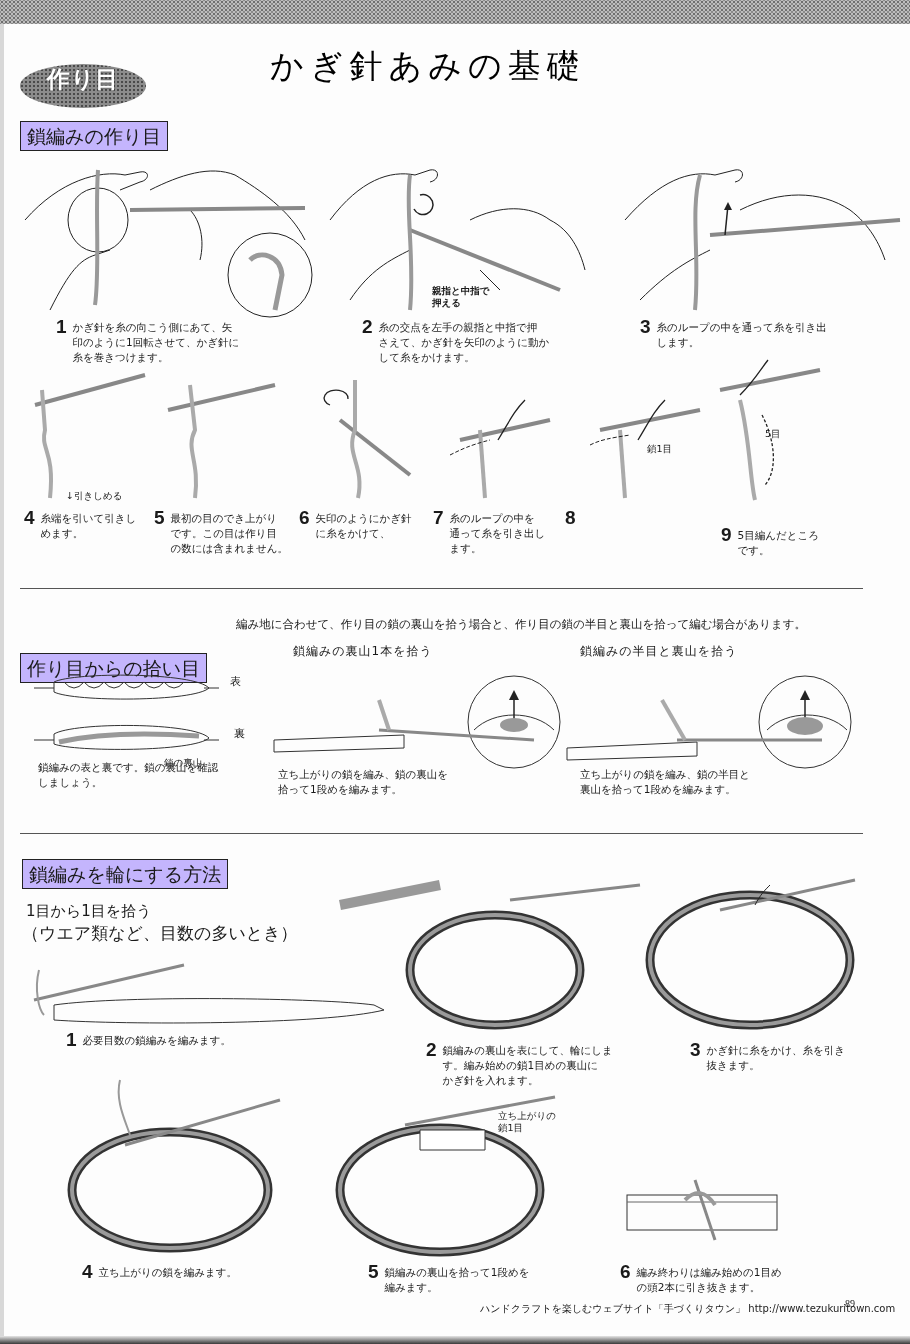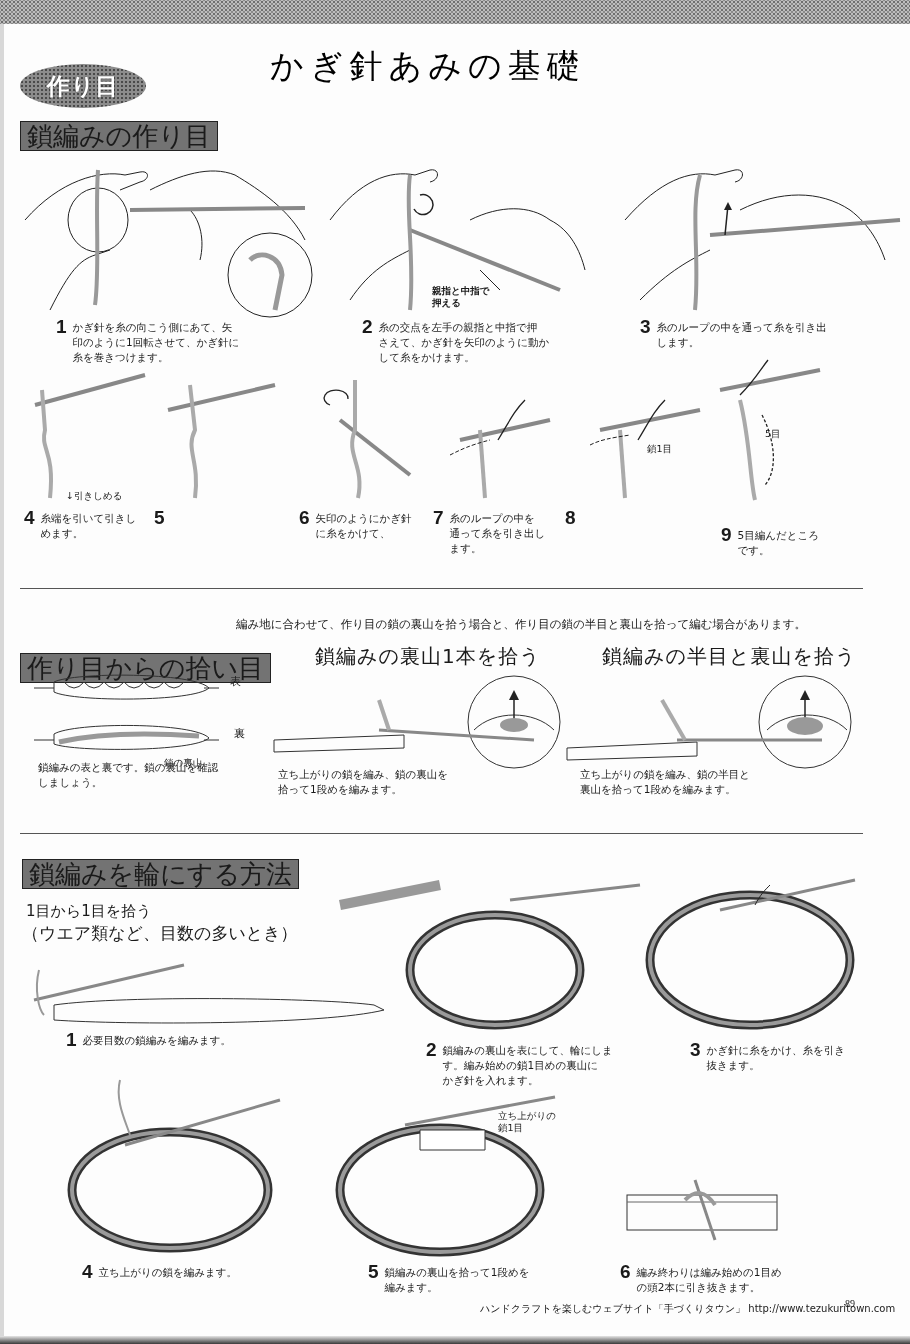--- a/index.html
+++ b/index.html
@@ -16,34 +16,34 @@
     background-position: 0 0, 2px 2px;
   }
   .left-edge { left: 0; top: 24px; width: 4px; height: 1320px; background: #d8d8d8; }
   .bottom-edge { left: 0; top: 1336px; width: 910px; height: 8px; background: linear-gradient(#e5e5e5, #3a3a3a); }
   .page-title { left: 270px; top: 44px; font-size: 33px; letter-spacing: 6px; font-weight: normal; color: #000000; }
   .badge {
     left: 20px; top: 64px; width: 126px; height: 44px; border-radius: 50%;
     background-color: #8c8c8c;
     background-image: radial-gradient(circle, #4a4a4a 1px, transparent 1.4px);
     background-size: 4px 4px;
-    display: flex; align-items: center; justify-content: center;
+    display: flex; justify-content: center;
   }
   .badge span { color: #fff; font-size: 23px; font-weight: bold; letter-spacing: 1px; text-shadow: 0 0 2px #333; }
   .sec-head {
-    border: 1.5px solid #222; background: #737373; padding: 2px 6px;
-    font-size: 26px; line-height: 24px; white-space: nowrap;
+    border: 1.5px solid #222; background: #c4b5fd; padding: 2px 6px;
+    font-size: 19px; line-height: 24px; white-space: nowrap;
   }
   .rule { height: 1px; background: #555; }
   .num { font-size: 19px; font-weight: bold; font-family: "Liberation Sans", sans-serif; line-height: 1; }
   .step { display: flex; gap: 6px; align-items: flex-start; }
   .step .txt { font-size: 10.5px; line-height: 15px; white-space: pre-line; padding-top: 3px; }
   .cap { font-size: 10.5px; line-height: 15px; white-space: pre-line; }
   .lbl { font-size: 9.5px; line-height: 12px; white-space: pre-line; }
-  .sub-head { font-size: 20px; letter-spacing: 1px; white-space: nowrap; margin-left: 22px; }
+  .sub-head { font-size: 12px; letter-spacing: 1px; white-space: nowrap; }
   .intro { font-size: 11.5px; white-space: nowrap; }
   svg { position: absolute; overflow: visible; }
   .footer { font-size: 10px; white-space: nowrap; }
   .pagenum { font-size: 10px; font-family: "Liberation Serif", serif; }
 </style>
 </head>
 <body>
 
 <div class="abs top-band"></div>
 <div class="abs left-edge"></div>
@@ -143,20 +143,23 @@
 <div class="abs lbl" style="left:647px;top:443px;">鎖1目</div>
 <div class="abs lbl" style="left:765px;top:428px;">5目</div>
 
 <div class="abs step" style="left:24px;top:508px;">
   <span class="num">4</span>
   <span class="txt">糸端を引いて引きし
 めます。</span>
 </div>
 <div class="abs step" style="left:154px;top:508px;">
   <span class="num">5</span>
+  <span class="txt">最初の目のでき上がり
+です。この目は作り目
+の数には含まれません。</span>
 </div>
 <div class="abs step" style="left:299px;top:508px;">
   <span class="num">6</span>
   <span class="txt">矢印のようにかぎ針
 に糸をかけて、</span>
 </div>
 <div class="abs step" style="left:433px;top:508px;">
   <span class="num">7</span>
   <span class="txt">糸のループの中を
 通って糸を引き出し

